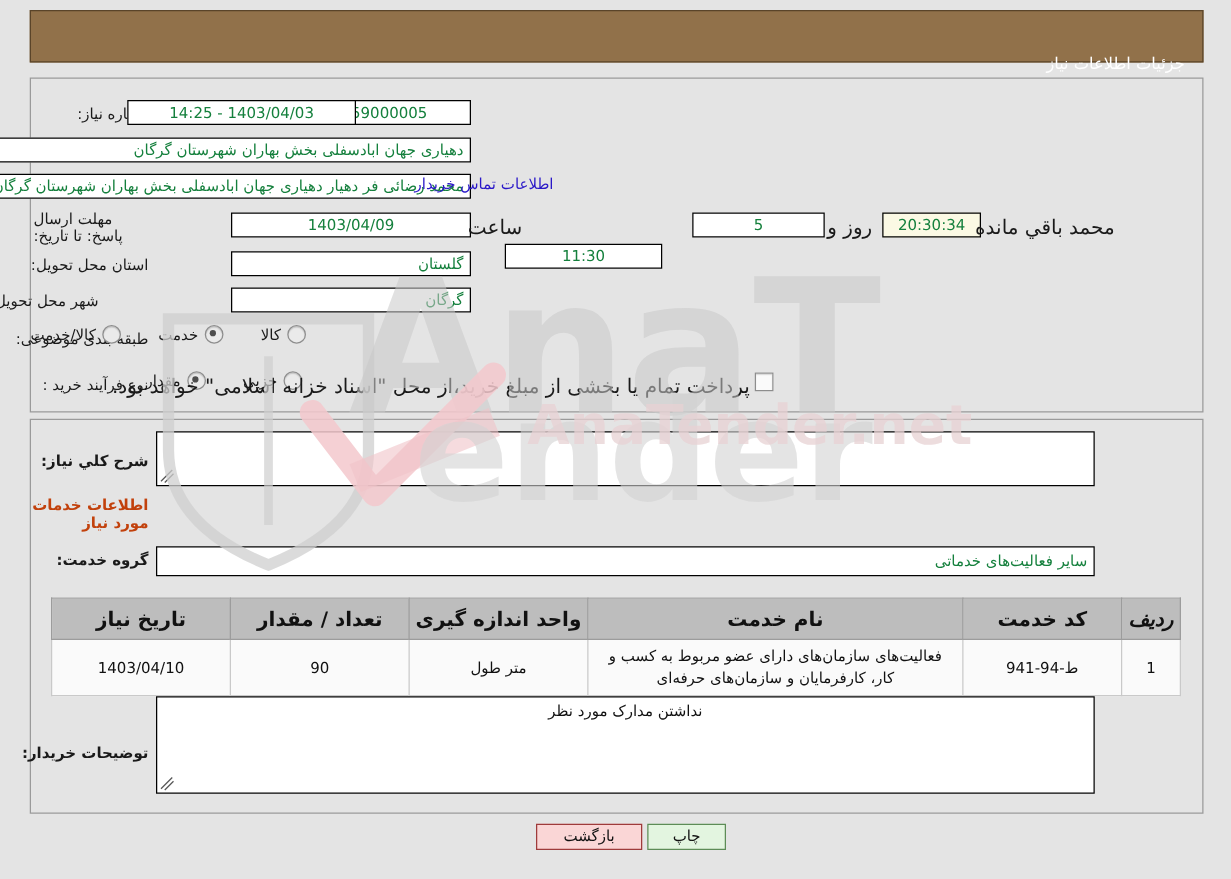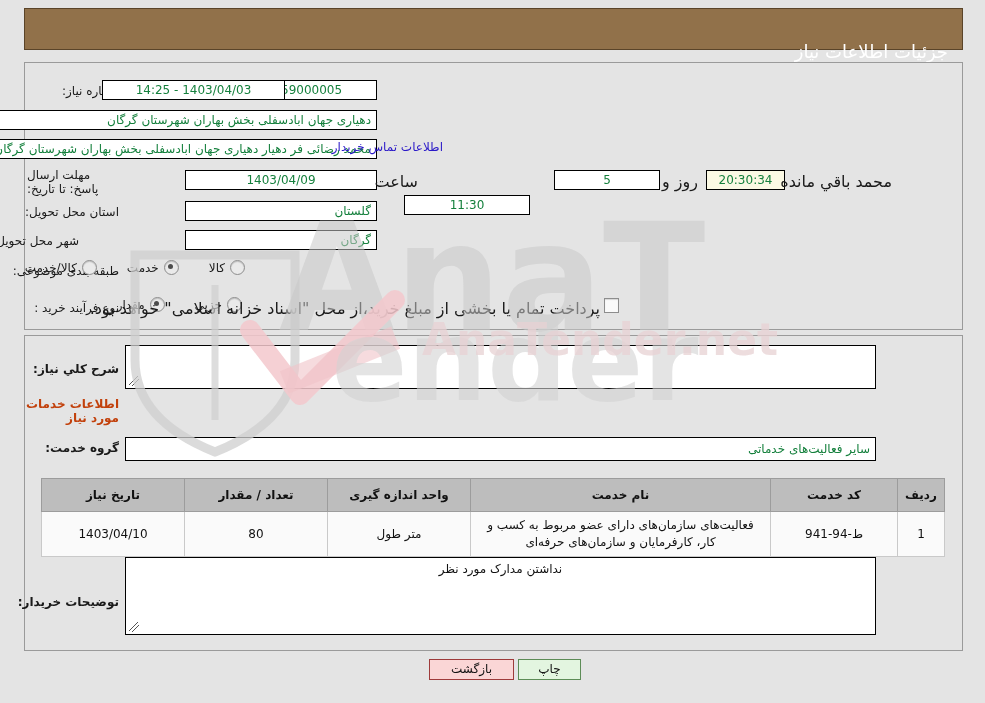--- a/index.html
+++ b/index.html
@@ -39,21 +39,21 @@
     background: #91714a;
     border: 1px solid #5a4429;
     box-sizing: border-box;
     display: flex;
     align-items: center;
     justify-content: flex-start;
     padding: 0 14px;
   }
   .page-header .title {
     color: #ffffff;
-    font-size: 18px;
+    font-size: 13px;
     letter-spacing: .2px;
     margin-top: 45px;
   }
 
   
   .panel {
     position: absolute;
     background: #e4e4e4;
     border: 1px solid #9a9a9a;
     box-sizing: border-box;
@@ -170,21 +170,21 @@
     top: 478px;
     width: 904px;
     border-collapse: collapse;
     background: #ffffff;
     font-size: 12px;
   }
   #svc-table th {
     background: #bdbdbd;
     border: 1px solid #9c9c9c;
     font-weight: bold;
-    font-size: 12px;
+    font-size: 16px;
     height: 28px;
     color: #111;
     padding: 2px 4px;
   }
   #svc-table td {
     background: #fafafa;
     border: 1px solid #c9c9c9;
     text-align: center;
     padding: 5px 6px;
     font-size: 12px;
@@ -300,35 +300,35 @@
 </div>
 
 <div class="section-head" style="right:866px; top:397px;">اطلاعات خدمات مورد نیاز</div>
 
 <div style="position:absolute; right:866px; top:441px;" class="lbl bold-lbl">گروه خدمت:</div>
 <div class="fld right" style="position:absolute; right:109px; top:437px; width:751px; height:24px; line-height:22px;">سایر فعالیت‌های خدماتی</div>
 
 <table id="svc-table">
   <thead>
     <tr>
-      <th style="width:38px;">ردیف</th>
+      <th style="width:38px;font-style:italic;">ردیف</th>
       <th style="width:118px;">کد خدمت</th>
       <th>نام خدمت</th>
       <th style="width:134px;">واحد اندازه گیری</th>
       <th style="width:134px;">تعداد / مقدار</th>
       <th style="width:134px;">تاریخ نیاز</th>
     </tr>
   </thead>
   <tbody>
     <tr>
       <td>1</td>
       <td>ط-94-941</td>
       <td>فعالیت‌های سازمان‌های دارای عضو مربوط به کسب و کار، کارفرمایان و سازمان‌های حرفه‌ای</td>
       <td>متر طول</td>
-      <td>80</td>
+      <td>90</td>
       <td>1403/04/10</td>
     </tr>
   </tbody>
 </table>
 
 <div style="position:absolute; right:866px; top:595px;" class="lbl bold-lbl">توضیحات خریدار:</div>
 <div class="ta" style="position:absolute; right:109px; top:557px; width:751px; height:78px; text-align:center;">
   <span>نداشتن مدارک مورد نظر</span>
   <svg class="grip" viewBox="0 0 12 12">
     <line x1="1" y1="10" x2="10" y2="1" stroke="#555" stroke-width="1"></line>

